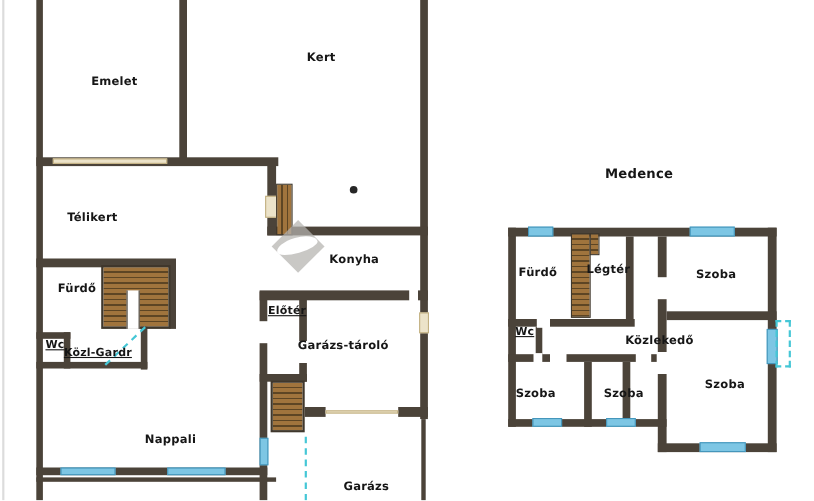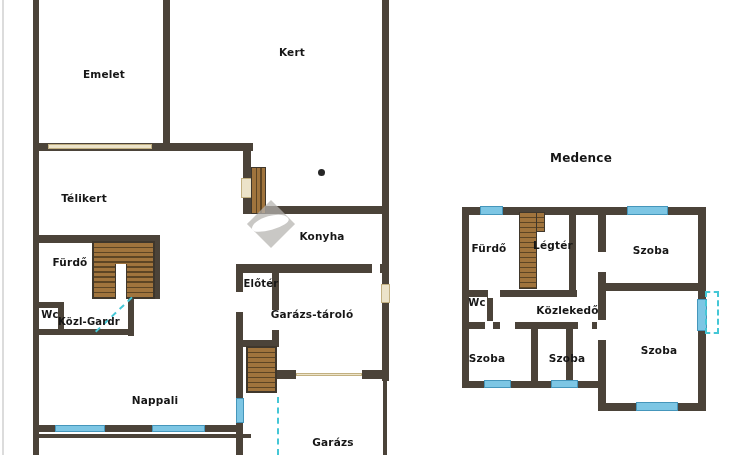--- a/index.html
+++ b/index.html
@@ -10,21 +10,21 @@
   .gap{position:absolute;background:#ffffff;}
   .win{position:absolute;background:#7dc6e4;border:1px solid #4596bb;box-sizing:border-box;}
   .door{position:absolute;background:#ece3c9;border:1px solid #c2b081;box-sizing:border-box;}
   .stair{position:absolute;border:2px solid #3f372c;box-sizing:border-box;
          background:repeating-linear-gradient(180deg,#a0743d 0 3.5px,#5d4524 3.5px 5px);}
   .stair-v{background:repeating-linear-gradient(90deg,#a0743d 0 3.5px,#5d4524 3.5px 5px);}
   .stair-sm{border-width:1.5px;}
   .notch{position:absolute;background:#ffffff;border-left:1.5px solid #3f372c;border-right:1.5px solid #3f372c;box-sizing:border-box;}
   .lbl{position:absolute;transform:translate(-50%,-50%);font-weight:bold;font-size:10.5px;
        color:#161616;white-space:nowrap;letter-spacing:.2px;}
-  .lbl.sm{font-size:10px;}
+  .lbl.sm{font-size:10px;text-decoration:underline;}
   .lbl.title{font-size:12px;}
   .cyan-line{position:absolute;width:50px;border-top:2px dashed #45c7d6;transform-origin:0 0;}
   .cyan-vline{position:absolute;border-left:2px dashed #45c7d6;}
   .cyan-rect{position:absolute;border:2px dashed #45c7d6;box-sizing:border-box;}
   .dot{position:absolute;width:7px;height:7px;border-radius:50%;background:#262626;}
   .edge{position:absolute;left:2px;top:0;width:2px;height:455px;background:#dcdcdc;}
   .wm-text{position:absolute;left:293px;top:206px;color:#b3b1ae;opacity:.8;
            font-family:"Liberation Serif",serif;font-size:31px;letter-spacing:3px;white-space:nowrap;}
   .wm-text sup{font-size:11px;vertical-align:14px;letter-spacing:0;}
   .wm-logo{position:absolute;left:246px;top:199px;width:50px;height:50px;opacity:.72;}
@@ -126,21 +126,21 @@
   <div class="lbl" style="left:322px;top:236px;">Konyha</div>
   <div class="lbl sm" style="left:261px;top:283px;">Előtér</div>
   <div class="lbl" style="left:312px;top:314px;">Garázs-tároló</div>
   <div class="lbl" style="left:333px;top:442px;">Garázs</div>
 
   <div class="lbl title" style="left:581px;top:158px;">Medence</div>
   <div class="lbl" style="left:489px;top:248px;">Fürdő</div>
   <div class="lbl" style="left:553px;top:245px;">Légtér</div>
   <div class="lbl" style="left:651px;top:250px;">Szoba</div>
   <div class="lbl sm" style="left:477px;top:302px;">Wc</div>
-  <div class="lbl" style="left:544px;top:310px;padding-left:47px;">Közlekedő</div>
+  <div class="lbl" style="left:576px;top:310px;padding-left:47px;">Közlekedő</div>
   <div class="lbl" style="left:487px;top:358px;">Szoba</div>
   <div class="lbl" style="left:567px;top:358px;">Szoba</div>
   <div class="lbl" style="left:659px;top:350px;">Szoba</div>
 
   <div class="wm-logo">
     <div class="dia"></div>
     <div class="swoosh"></div>
   </div>
 
 </div>

